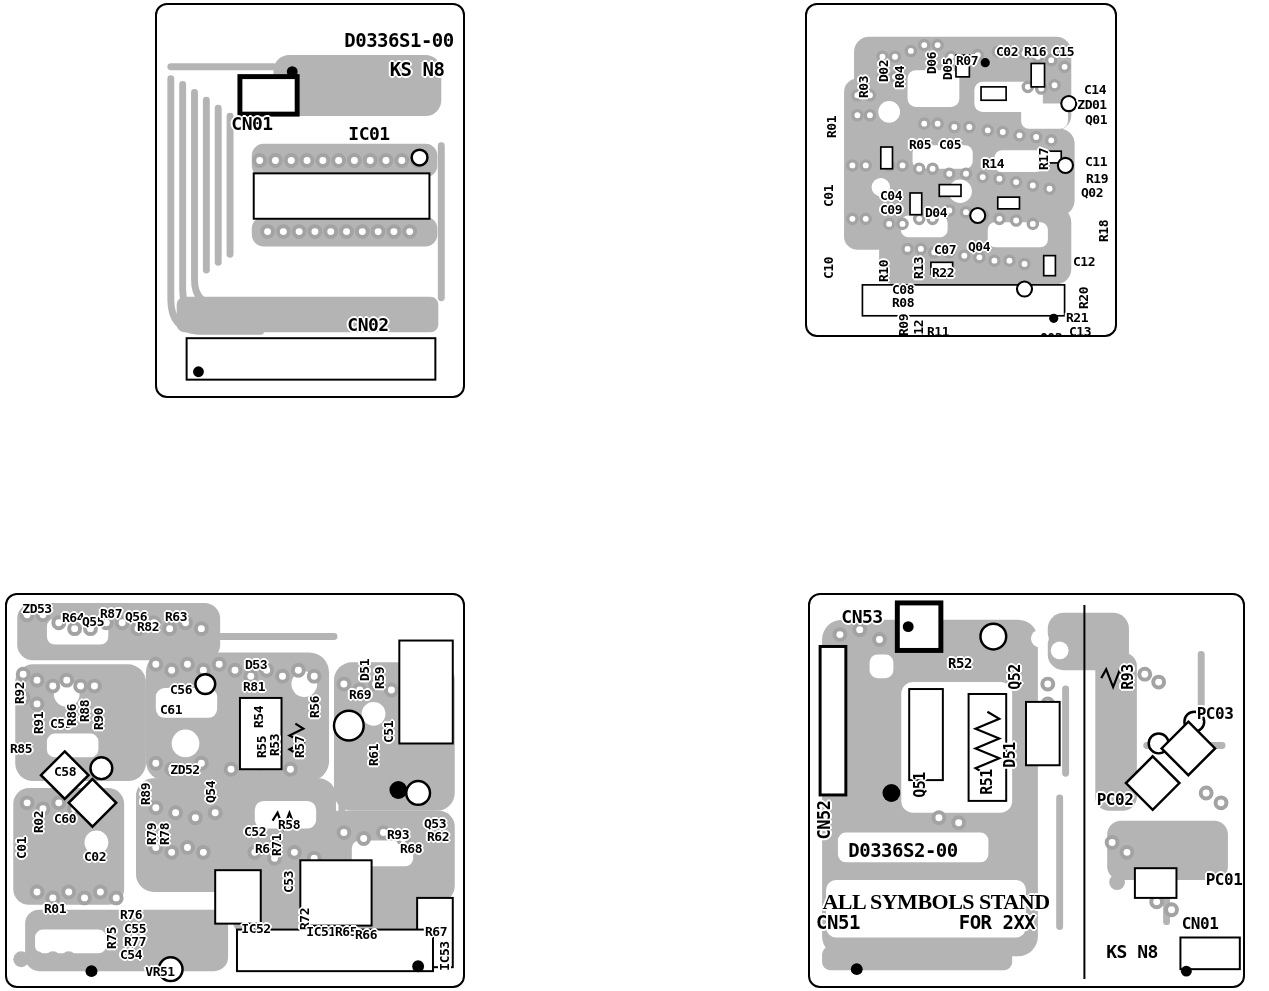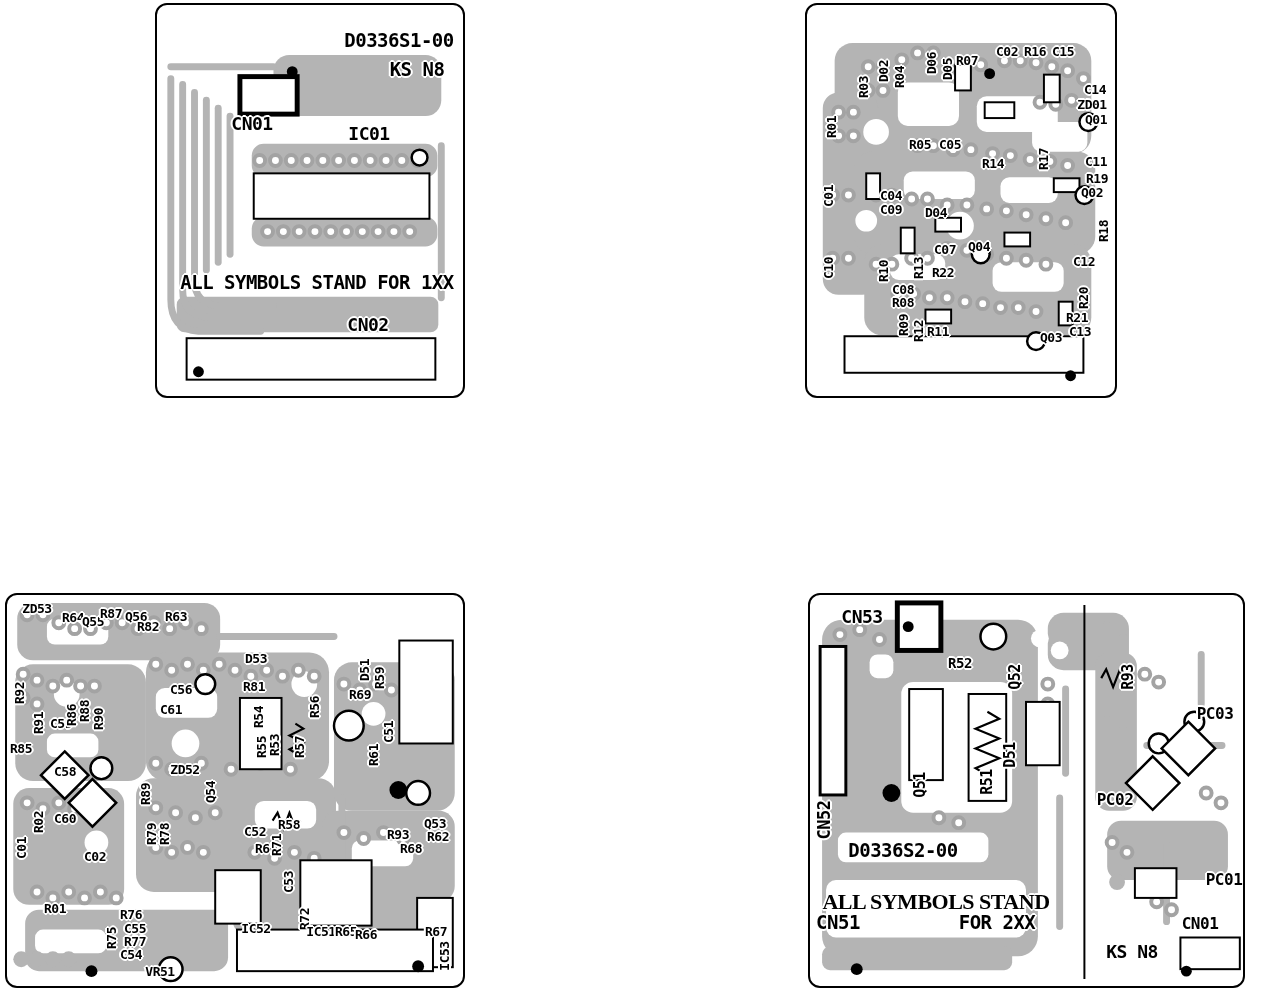--- a/index.html
+++ b/index.html
@@ -72,24 +72,23 @@
         <rect x="84" y="72" width="58" height="38" fill="#fff" stroke="#000" stroke-width="5"></rect>
         <rect x="30" y="337" width="252" height="42" fill="#fff" stroke="#000" stroke-width="2"></rect>
         <circle cx="266" cy="154" r="8" fill="#fff" stroke="#000" stroke-width="2.5"></circle>
         <circle cx="137" cy="67" r="5.5" fill="#000"></circle>
         <circle cx="42" cy="371" r="5.5" fill="#000"></circle>
       </svg>
       <span class="pcb-label" style="left: 242px; top: 35px; font-size: 19px;">D0336S1-00</span>
       <span class="pcb-label" style="left: 260px; top: 64px; font-size: 19px;">KS N8</span>
       <span class="pcb-label" style="left: 95px; top: 119px; font-size: 18px;">CN01</span>
       <span class="pcb-label" style="left: 212px; top: 129px; font-size: 18px;">IC01</span>
-      <span class="pcb-label" style="left: 160px; top: 277px; font-size: 19px;">ALL SYMBOLS STAND FOR 1XX</span>
       <span class="pcb-label" style="left: 211px; top: 320px; font-size: 18px;">CN02</span>
     </div>
-  <div class="board" style="left: 805px; top: 3px; width: 312px; height: 395px; text-align: right;">
+  <div class="board" style="left: 805px; top: 3px; width: 312px; height: 334px; text-align: right;">
       <svg viewBox="0 0 312 395">
         <rect x="28" y="38" width="260" height="112" rx="18" fill="#b4b4b4"></rect>
         <rect x="16" y="88" width="56" height="205" rx="16" fill="#b4b4b4"></rect>
         <rect x="48" y="148" width="244" height="104" rx="18" fill="#b4b4b4"></rect>
         <rect x="58" y="242" width="230" height="92" rx="18" fill="#b4b4b4"></rect>
         <rect x="92" y="78" width="62" height="44" rx="10" fill="#fff"></rect>
         <rect x="172" y="92" width="82" height="36" rx="10" fill="#fff"></rect>
         <rect x="98" y="168" width="72" height="28" rx="9" fill="#fff"></rect>
         <rect x="196" y="174" width="58" height="26" rx="9" fill="#fff"></rect>
         <rect x="84" y="252" width="56" height="26" rx="9" fill="#fff"></rect>
@@ -389,21 +388,21 @@
       <span class="pcb-label" style="left: 128px; top: 346px;">R77</span>
       <span class="pcb-label" style="left: 124px; top: 359px;">C54</span>
       <span class="pcb-label" style="left: 153px; top: 376px;">VR51</span>
       <span class="pcb-label" style="left: 174px; top: 94px;">C56</span>
       <span class="pcb-label" style="left: 164px; top: 114px;">C61</span>
       <span class="pcb-label" style="left: 178px; top: 174px;">ZD52</span>
       <span class="pcb-label vert" style="left: 203px; top: 197px;">Q54</span>
       <span class="pcb-label vert" style="left: 138px; top: 199px;">R89</span>
       <span class="pcb-label vert" style="left: 144px; top: 239px;">R79</span>
       <span class="pcb-label vert" style="left: 157px; top: 239px;">R78</span>
-      <span class="pcb-label" style="left: 249px; top: 63px;">D53</span>
+      <span class="pcb-label" style="left: 249px; top: 70px; font-family: Liberation Mono, monospace;">D53</span>
       <span class="pcb-label" style="left: 247px; top: 91px;">R81</span>
       <span class="pcb-label vert" style="left: 251px; top: 122px;">R54</span>
       <span class="pcb-label vert" style="left: 254px; top: 152px;">R55</span>
       <span class="pcb-label vert" style="left: 267px; top: 150px;">R53</span>
       <span class="pcb-label vert" style="left: 292px; top: 152px;">R57</span>
       <span class="pcb-label vert" style="left: 307px; top: 112px;">R56</span>
       <span class="pcb-label vert" style="left: 357px; top: 75px;">D51</span>
       <span class="pcb-label vert" style="left: 372px; top: 83px;">R59</span>
       <span class="pcb-label" style="left: 353px; top: 99px;">R69</span>
       <span class="pcb-label vert" style="left: 381px; top: 137px;">C51</span>

